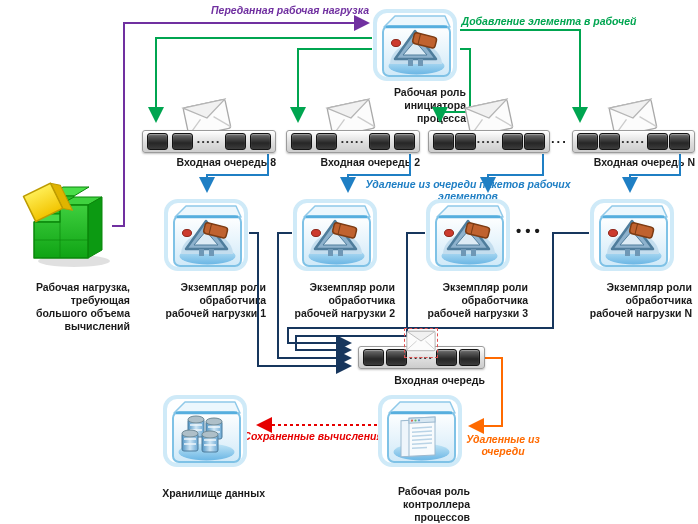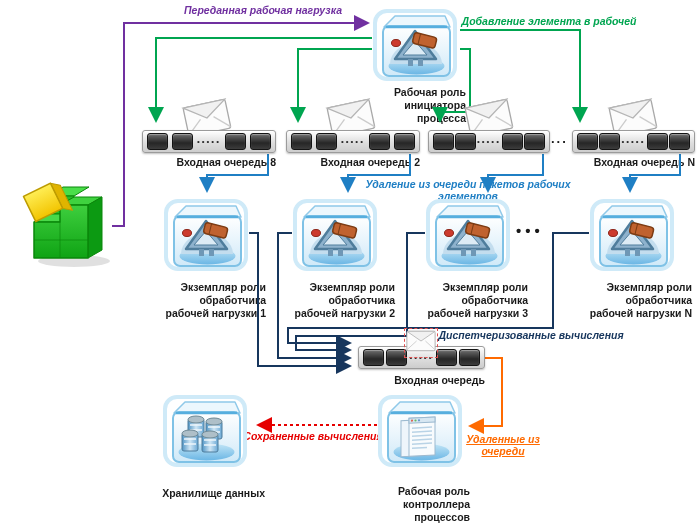--- a/index.html
+++ b/index.html
@@ -4,21 +4,21 @@
 <style>
   html,body{margin:0;padding:0;background:#fff;}
   .canvas{position:relative;width:698px;height:524px;background:#ffffff;
           font-family:"Liberation Sans",sans-serif;overflow:hidden;}
   .abs{position:absolute;}
   .nlabel{font-weight:bold;font-size:10.5px;line-height:13px;color:#1a1a1a;
           text-align:right;white-space:pre-line;}
   .flabel{font-style:italic;font-weight:bold;font-size:10.5px;line-height:12px;
           text-align:center;white-space:pre-line;}
   .c-passed{color:#7030A0;} .c-enqueue{color:#00A550;} .c-dequeue{color:#1F7FC4;}
-  .c-dispatched{color:#17365D;} .c-removed{color:#FF6A00;text-decoration:underline;} .c-saved{color:#E60000;}
+  .c-dispatched{color:#17365D;} .c-removed{color:#FF6A00;} .c-saved{color:#E60000;}
   .qbar{display:flex;align-items:center;justify-content:space-between;padding:0 4px;
         background:linear-gradient(180deg,#ffffff,#dedede 55%,#cdcdcd);
         border:1px solid #9b9b9b;border-radius:3px;height:23px;box-sizing:border-box;
         box-shadow:0 1px 2px rgba(0,0,0,.25), inset 0 1px 0 #ffffff;}
   .qblock{width:19px;height:15px;border-radius:3px;flex:none;
           background:linear-gradient(180deg,#6e6e6e,#262626 60%,#3c3c3c);
           border:1px solid #141414;box-shadow:inset 0 1px 1px rgba(255,255,255,.35);}
   .qdots{font-size:8px;letter-spacing:2px;color:#2a2a2a;line-height:15px;flex:none;}
   .wires{position:absolute;left:0;top:0;z-index:1;}
   .node{z-index:2;}
@@ -169,20 +169,24 @@
       <polygon points="30,50 56,50 70,42 44,42" fill="#49d949" stroke="#0a870a"></polygon>
       <path d="M30,50 L56,50 L56,33 L84,33 L84,86 L30,86 Z" fill="url(#greenG)" stroke="#0a870a" stroke-width="1.5"></path>
       <line x1="30" y1="68" x2="84" y2="68" stroke="#0a870a" opacity="0.7"></line>
       <line x1="56" y1="50" x2="56" y2="86" stroke="#0a870a" opacity="0.7"></line>
       <g transform="rotate(-26 40 30)">
         <polygon points="54,16 62,22 62,50 54,44" fill="#e0b400" stroke="#bd9b00"></polygon>
         <rect x="24" y="16" width="30" height="28" fill="url(#yellowG)" stroke="#bd9b00" stroke-width="1.5"></rect>
       </g>
     </g>
   </svg>
+  <div class="abs nlabel" style="left:6px;top:281px;width:124px">Рабочая нагрузка,
+требующая
+большого объема
+вычислений</div>
 
   <svg class="abs node" style="left:372px;top:8px" width="86" height="74" viewBox="0 0 86 74">
     <use href="#cube-shell"></use>
       <use href="#icon-worker"></use>
   </svg>
   <div class="abs nlabel" style="left:366px;top:86px;width:100px">Рабочая роль
 инициатора
 процесса</div>
 
   <svg class="abs node" style="left:184px;top:102px;transform:rotate(-12deg)" width="46" height="32">
@@ -289,21 +293,20 @@
   <div class="abs nlabel" style="left:370px;top:485px;width:100px">Рабочая роль
 контроллера
 процессов</div>
 
   <svg class="abs node" style="left:162px;top:394px" width="86" height="74" viewBox="0 0 86 74">
       <use href="#cube-shell"></use>
       <use href="#icon-db"></use>
     </svg>
   <div class="abs nlabel" style="left:145px;top:487px;width:120px">Хранилище данных</div>
 
-  <div class="abs flabel c-passed" style="left:143px;top:4px;width:240px">Переданная рабочая нагрузка</div>
+  <div class="abs flabel c-passed" style="left:170px;top:4px;width:240px">Переданная рабочая нагрузка</div>
   <div class="abs flabel c-enqueue" style="left:429px;top:15px;width:240px">Добавление элемента в рабочей</div>
   <div class="abs flabel c-dequeue" style="left:338px;top:178px;width:260px">Удаление из очереди пакетов рабочих элементов</div>
-  <div class="abs flabel c-dispatched" style="left:411px;top:329px;width:240px">Диспетчеризованные вычисления</div>
   <div class="abs flabel c-removed" style="left:443px;top:433px;width:120px">Удаленные из
 очереди</div>
   <div class="abs flabel c-saved" style="left:243px;top:430px;width:140px">Сохраненные вычисления</div>
 
 </div>
 
 </body></html>

